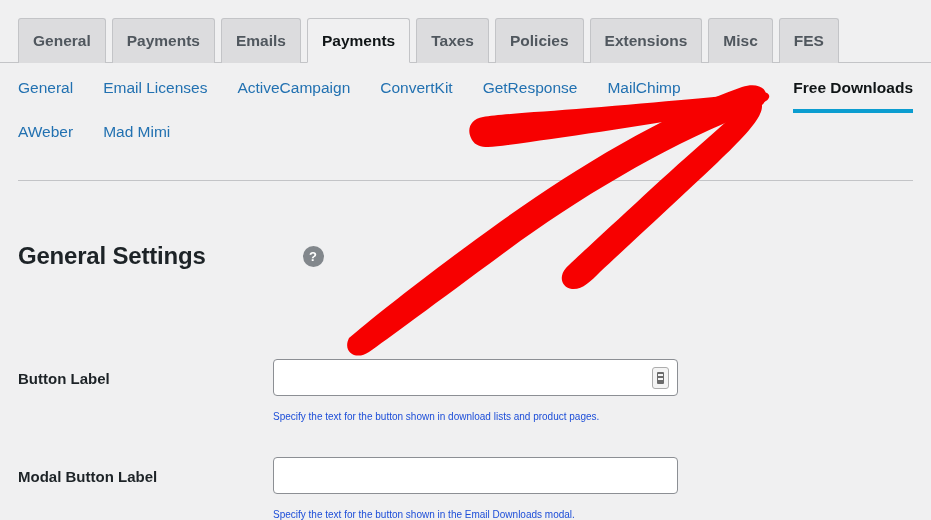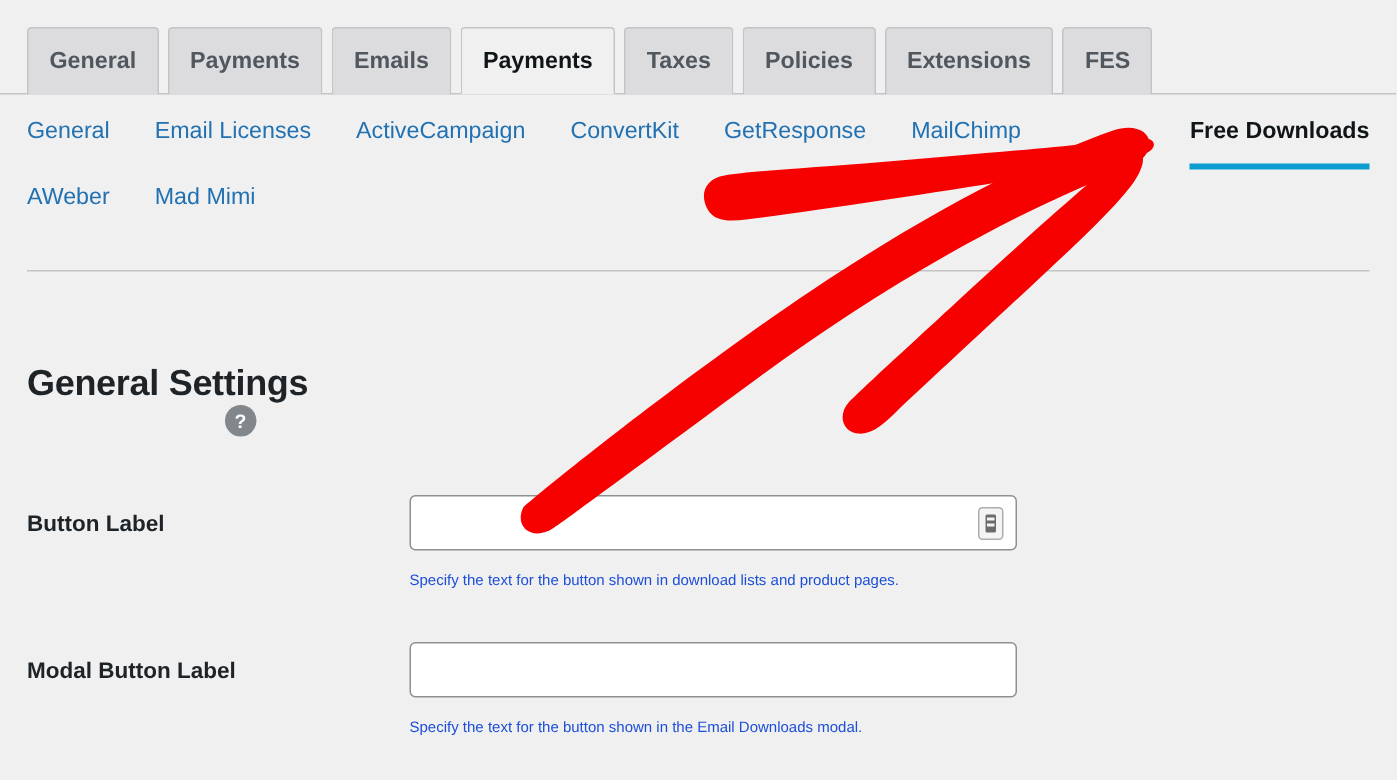--- a/index.html
+++ b/index.html
@@ -105,21 +105,20 @@
     background: #c3c4c7;
   }
 
   
   .section-head {
     position: absolute;
     left: 18px;
     top: 242px;
     display: flex;
     align-items: center;
-    flex-direction: column;
   }
   .section-head h2 {
     margin: 0;
     font-size: 24px;
     font-weight: 700;
     color: #1d2327;
     letter-spacing: -0.2px;
   }
   .help-tip {
     width: 21px;
@@ -140,20 +139,21 @@
   .form-table {
     position: absolute;
     left: 18px;
     top: 330px;
     width: 895px;
   }
   .form-row {
     display: flex;
     align-items: flex-start;
     margin-bottom: 30px;
+    margin-top: 29px;
   }
   .form-row .th {
     width: 255px;
     flex: 0 0 255px;
     padding-top: 11px;
     font-size: 15px;
     font-weight: 700;
     color: #1d2327;
     box-sizing: border-box;
   }
@@ -231,20 +231,21 @@
 <body>
 
 <div class="nav-tab-wrapper">
   <a class="nav-tab">General</a>
   <a class="nav-tab">Payments</a>
   <a class="nav-tab">Emails</a>
   <a class="nav-tab active">Payments</a>
   <a class="nav-tab">Taxes</a>
   <a class="nav-tab">Policies</a>
   <a class="nav-tab">Extensions</a>
+  <a class="nav-tab">Misc</a>
   <a class="nav-tab">FES</a>
 </div>
 
 <div class="subsubsub-wrap">
   <div class="subsubsub">
     <a>General</a>
     <a>Email Licenses</a>
     <a>ActiveCampaign</a>
     <a>ConvertKit</a>
     <a>GetResponse</a>

